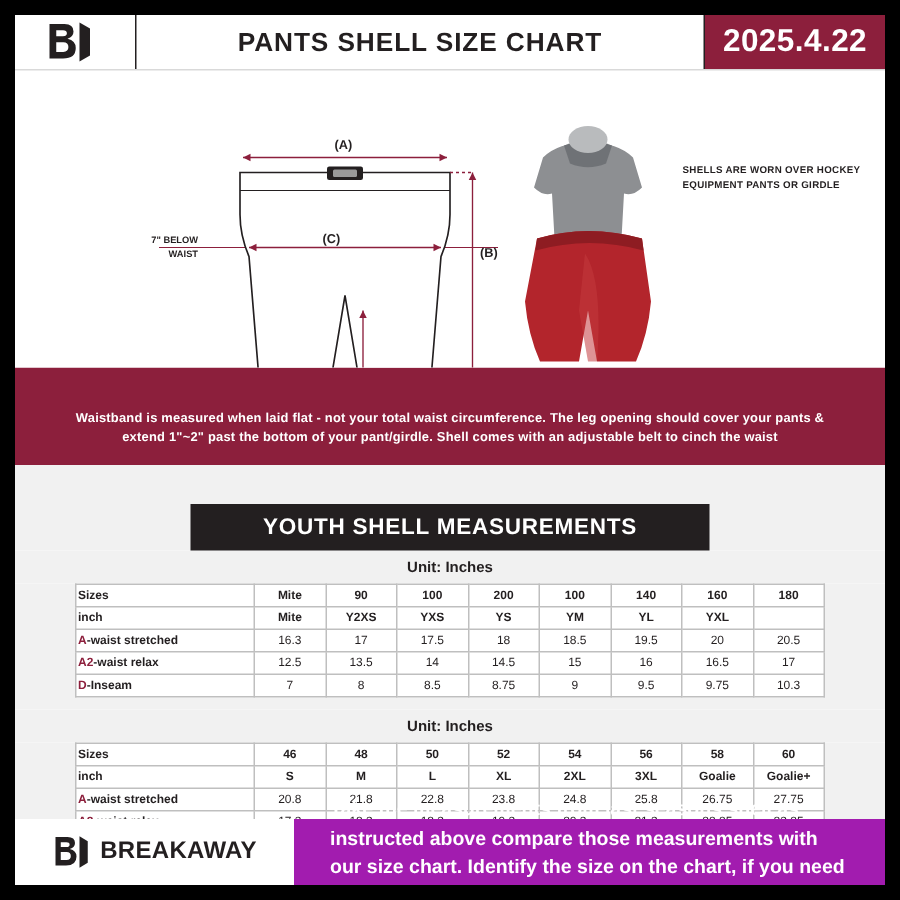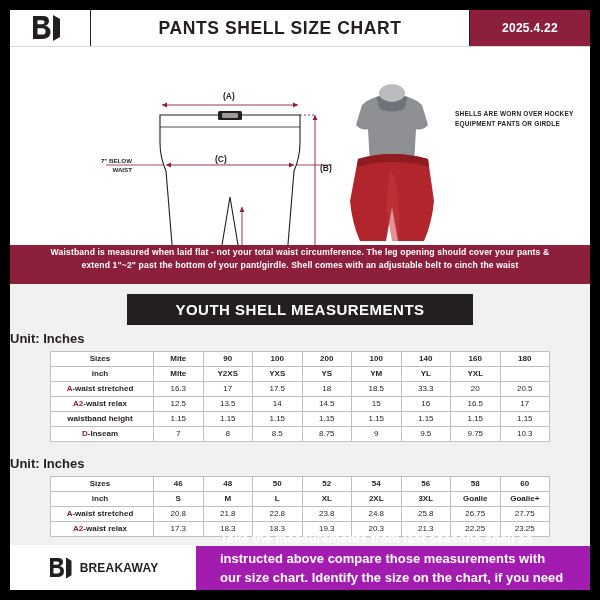--- a/index.html
+++ b/index.html
@@ -24,78 +24,78 @@
   .title-cell{
     flex:1;display:flex;align-items:center;justify-content:center;
     border-left:1px solid #231f20;border-right:1px solid #231f20;
   }
   .title-cell .t{
     font-size:17.5px;font-weight:bold;letter-spacing:.6px;color:#231f20;
   }
   .date-cell{
     width:120px;background:#8c1f3c;color:#ffffff;
     display:flex;align-items:center;justify-content:center;
-    font-size:12px;font-weight:bold;letter-spacing:.3px;text-align:right;
+    font-size:21px;font-weight:bold;letter-spacing:.3px;text-align:right;
   }
   
   .diagram{
     position:relative;height:198px;background:#ffffff;
     border-top:1px solid #d9d9d9;
   }
   .svgwrap{position:absolute;inset:0;}
   .note-right{
     position:absolute;left:445px;top:62px;width:120px;
     font-size:6.5px;line-height:1.55;font-weight:bold;color:#231f20;
     letter-spacing:.2px;
   }
   .label-waist{
     position:absolute;left:78px;top:110px;width:44px;
     font-size:6.2px;font-weight:bold;line-height:1.4;text-align:right;color:#231f20;
   }
   
   .band{
-    background:#8c1f3c;color:#ffffff;padding:1px 40px 11px;
+    background:#8c1f3c;color:#ffffff;padding:27px 40px 11px;
     text-align:center;font-size:8.6px;line-height:1.55;font-weight:bold;
     letter-spacing:.15px;
   }
   
-  .sec-wrap{display:flex;justify-content:center;background:#f1f1f1;padding-top:10px;}
+  .sec-wrap{display:flex;justify-content:center;background:#f1f1f1;padding-top:26px;}
   .sec{
     background:#231f20;color:#ffffff;font-size:15px;font-weight:bold;
     letter-spacing:.5px;padding:7px 28px;text-align:center;min-width:290px;
   }
   .unit{
-    background:#f1f1f1;text-align:left;font-size:13px;font-weight:bold;
+    background:#f1f1f1;text-align:center;font-size:10px;font-weight:bold;
     padding:6px 0 5px;color:#231f20;
   }
   
   table.size{
     border-collapse:collapse;width:500px;margin:0 auto;background:#ffffff;
     table-layout:fixed;
   }
   table.size td{
     border:1px solid #bfbfbf;
     font-size:8px;text-align:center;height:14px;padding:0 1px;
     color:#231f20;
   }
   table.size td.lbl{
-    width:96px;text-align:center;padding-right:5px;font-weight:bold;
+    width:96px;text-align:left;padding-right:21px;font-weight:bold;
   }
   table.size td.lbl .k{color:#8c1f3c;}
   table.size tr.head td{font-weight:bold;}
   .tablebg{background:#f1f1f1;padding:0 0 8px;}
   
   .footer{
     position:absolute;left:0;bottom:0;width:580px;height:44px;display:flex;
   }
   .footer-left{
     width:186px;background:#ffffff;display:flex;align-items:center;
     justify-content:center;gap:6px;
   }
-  .f-name{font-size:12px;font-weight:bold;letter-spacing:.2px;color:#231f20;}
+  .f-name{font-size:16px;font-weight:bold;letter-spacing:.2px;color:#231f20;}
   .footer-right{
     flex:1;background:#a21caf;color:#ffffff;display:flex;align-items:center;
     padding:0 24px;font-size:13px;line-height:1.5;font-weight:bold;
   }
 </style>
 </head>
 <body>
 
 <div class="page">
 
@@ -207,45 +207,34 @@
             <td>YXL</td>
             <td></td>
           </tr>
           <tr>
             <td class="lbl"><span class="k">A</span>-waist stretched</td>
             <td>16.3</td>
             <td>17</td>
             <td>17.5</td>
             <td>18</td>
             <td>18.5</td>
-            <td>33.3</td>
+            <td>19.5</td>
             <td>20</td>
             <td>20.5</td>
           </tr>
           <tr>
             <td class="lbl"><span class="k">A2</span>-waist relax</td>
             <td>12.5</td>
             <td>13.5</td>
             <td>14</td>
             <td>14.5</td>
             <td>15</td>
             <td>16</td>
             <td>16.5</td>
             <td>17</td>
-          </tr>
-          <tr class="">
-            <td class="lbl">waistband height</td>
-            <td>1.15</td>
-            <td>1.15</td>
-            <td>1.15</td>
-            <td>1.15</td>
-            <td>1.15</td>
-            <td>1.15</td>
-            <td>1.15</td>
-            <td>1.15</td>
           </tr>
           <tr>
             <td class="lbl"><span class="k">D</span>-Inseam</td>
             <td>7</td>
             <td>8</td>
             <td>8.5</td>
             <td>8.75</td>
             <td>9</td>
             <td>9.5</td>
             <td>9.75</td>

